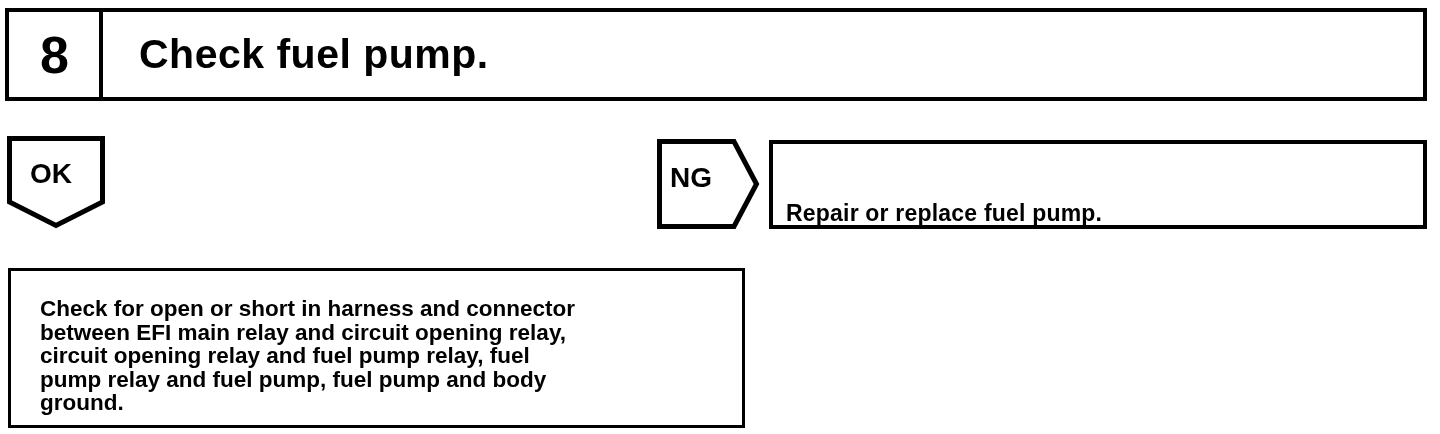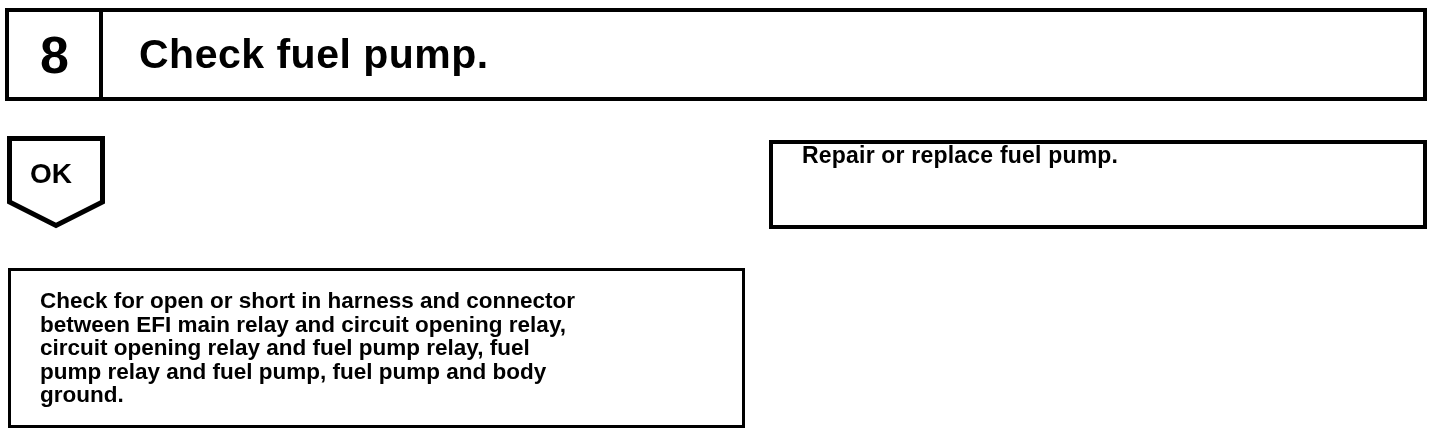--- a/index.html
+++ b/index.html
@@ -125,42 +125,42 @@
   .repair-box {
     position: absolute;
     left: 769px;
     top: 140px;
     width: 658px;
     height: 89px;
     border: 4px solid #000;
     box-sizing: border-box;
     background: #fff;
     display: flex;
-    align-items: flex-start;
-    padding-left: 29px;
+    align-items: flex-end;
+    padding-left: 13px;
     pointer-events: auto;
   }
   .repair-text {
     font-size: 23px;
     font-weight: bold;
     line-height: 1;
     letter-spacing: 0.2px;
   }
 
   
   .instruction-box {
     position: absolute;
     left: 8px;
     top: 268px;
     width: 737px;
     height: 160px;
     border: 3px solid #000;
     box-sizing: border-box;
     background: #fff;
-    padding: 18px 10px 6px 29px;
+    padding: 26px 10px 6px 29px;
   }
   .instruction-text {
     font-size: 22.5px;
     font-weight: bold;
     line-height: 23.5px;
     letter-spacing: 0px;
     white-space: pre-line;
     font-family: "Liberation Sans", "DejaVu Sans", sans-serif;
   }
 </style>
@@ -180,20 +180,26 @@
 
   <div class="result-row">
 
     <div class="badge-ok">
       <svg class="badge-svg" viewBox="0 0 98 92" preserveAspectRatio="none">
         <polygon points="2.5,2.5 95.5,2.5 95.5,66 49,89.5 2.5,66" fill="#ffffff" stroke="#000000" stroke-width="5" stroke-linejoin="miter"></polygon>
       </svg>
       <span class="badge-label">OK</span>
     </div>
 
+    <div class="badge-ng">
+      <svg class="badge-svg" viewBox="0 0 102 90" preserveAspectRatio="none">
+        <polygon points="2.5,2.5 77,2.5 99.5,45 77,87.5 2.5,87.5" fill="#ffffff" stroke="#000000" stroke-width="5" stroke-linejoin="miter"></polygon>
+      </svg>
+      <span class="badge-label">NG</span>
+    </div>
 
   </div>
 
   <div class="repair-box">
     <span class="repair-text">Repair or replace fuel pump.</span>
   </div>
 
   <div class="instruction-box">
     <div class="instruction-text">Check for open or short in harness and connector
 between EFI main relay and circuit opening relay,

